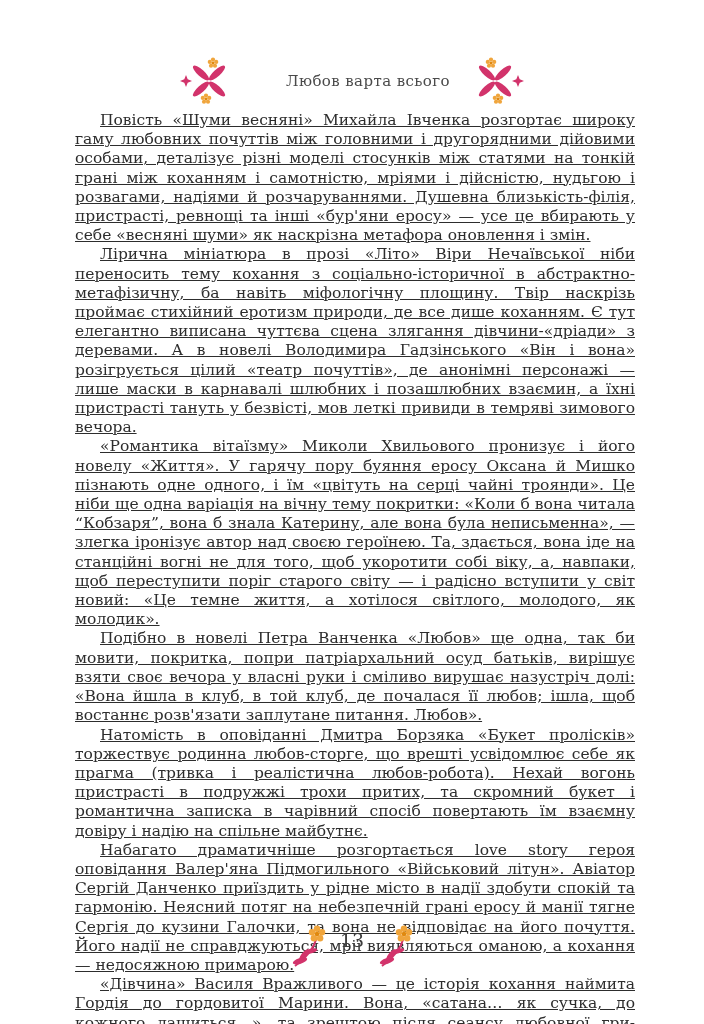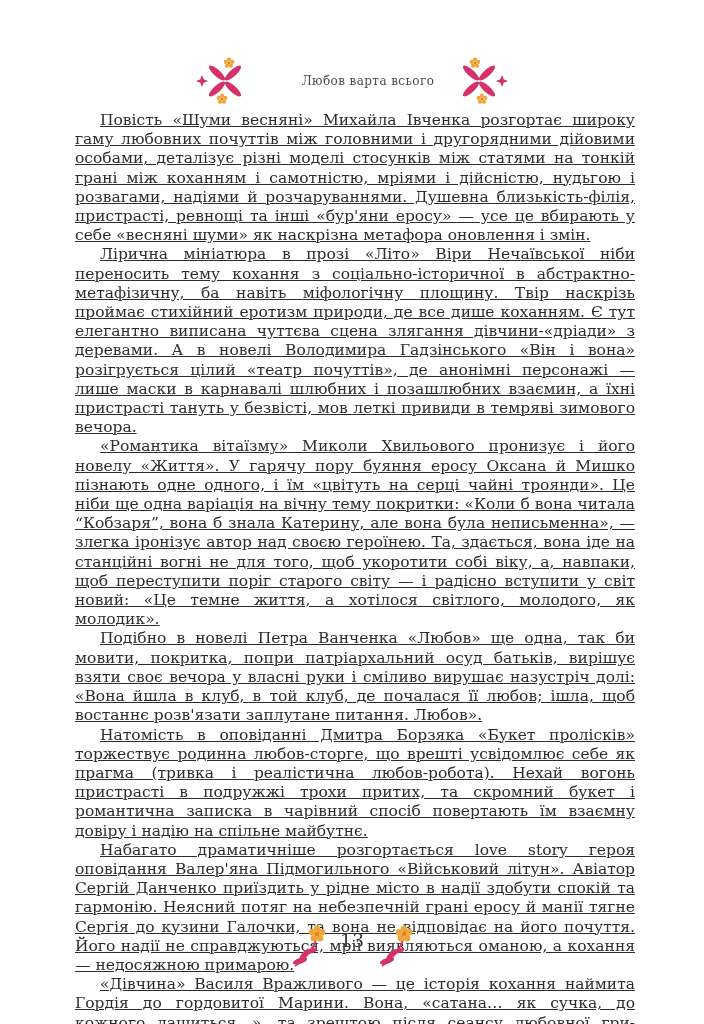--- a/index.html
+++ b/index.html
@@ -20,21 +20,21 @@
     position: absolute;
     top: 56px;
     left: 0;
     right: 0;
     display: flex;
     justify-content: center;
     align-items: center;
     gap: 20px;
   }
   .head-title {
-    font-size: 12px;
+    font-size: 15px;
     color: #4a4a4a;
     letter-spacing: 0.4px;
     white-space: nowrap;
     margin-left: 32px;
   }
   .orn {
     width: 56px;
     height: 50px;
     display: block;
   }

